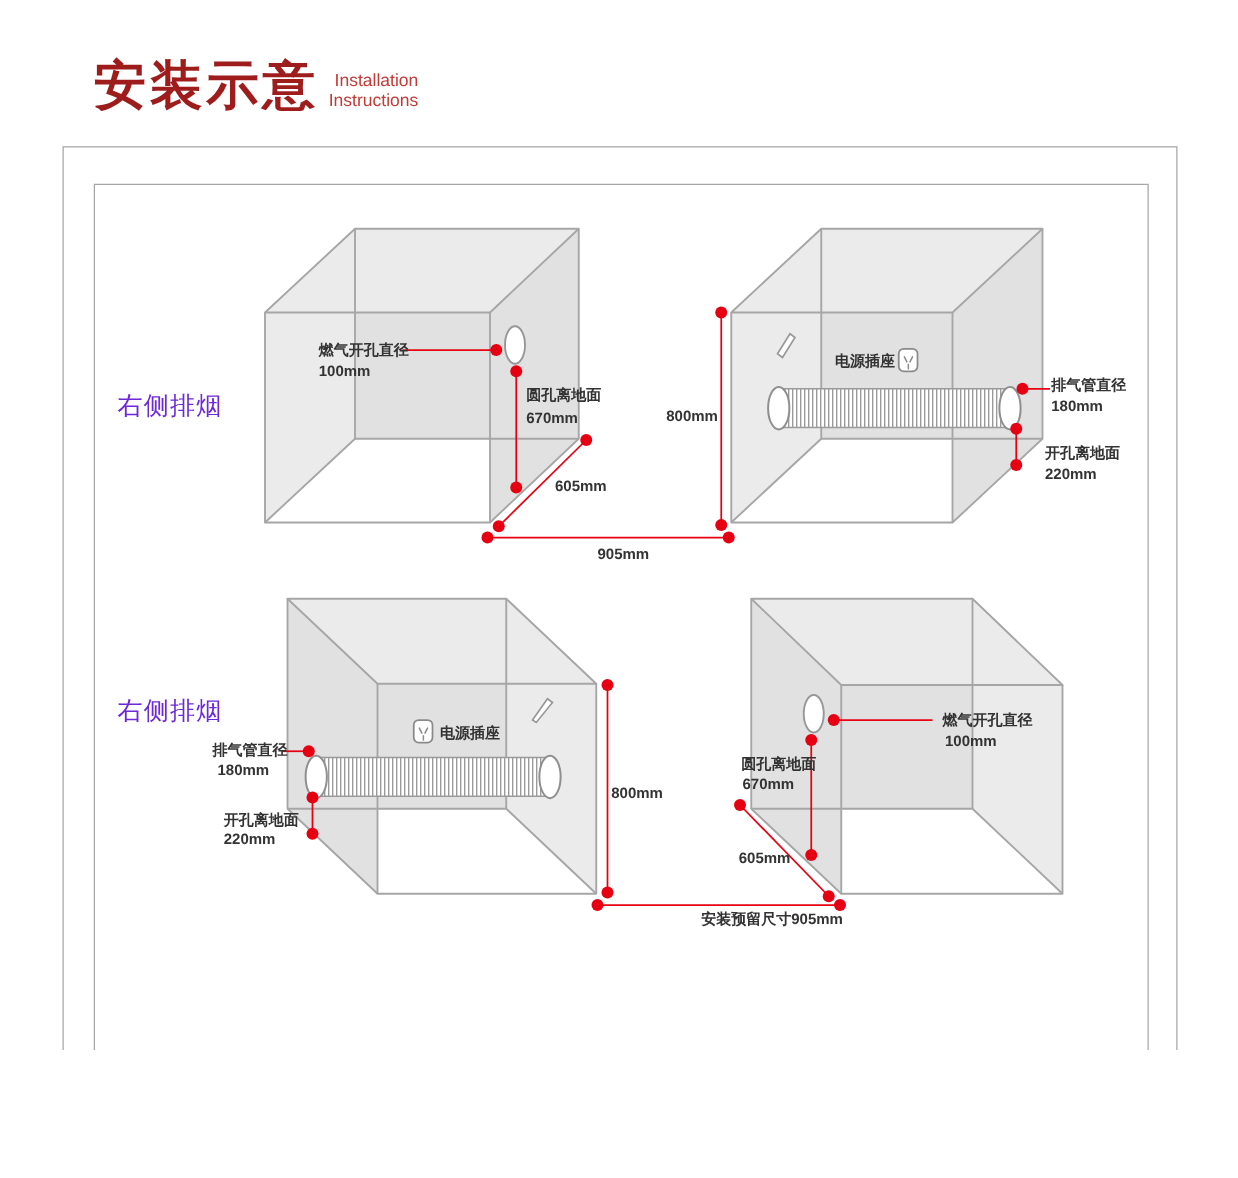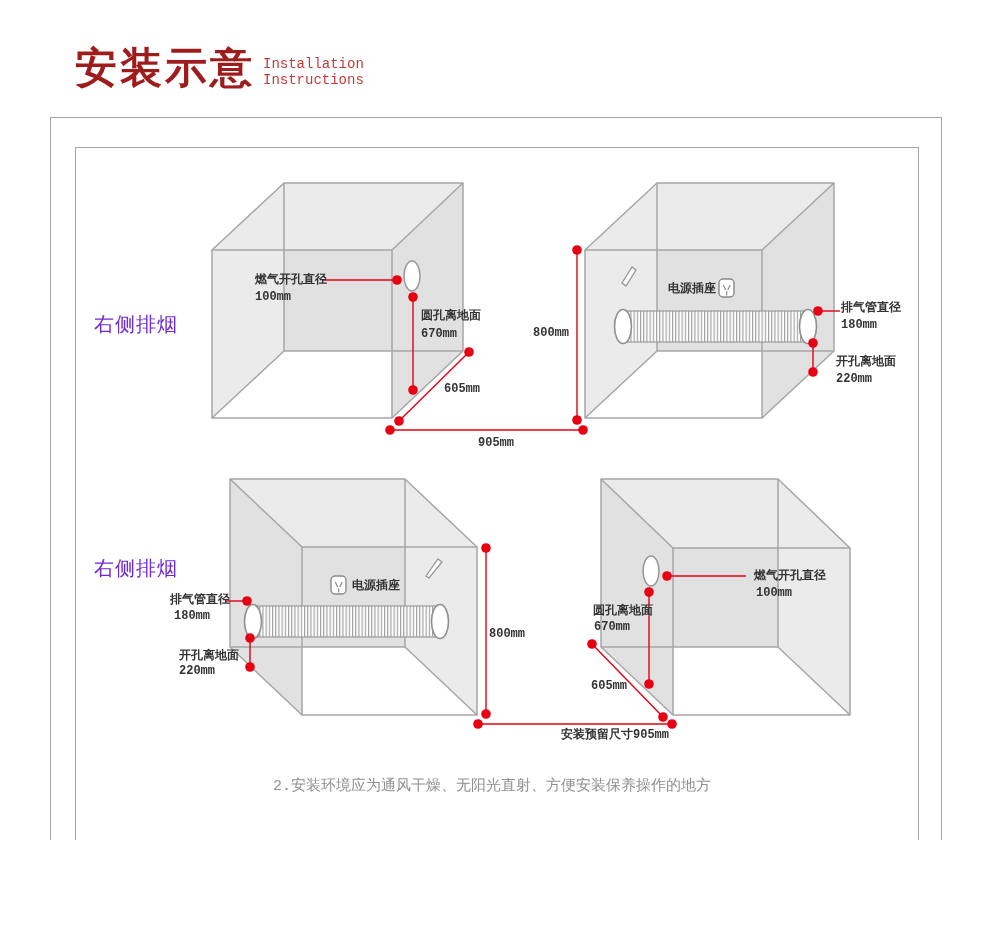--- a/index.html
+++ b/index.html
@@ -1,17 +1,17 @@
 <!DOCTYPE html>
 <html><head>
 <meta charset="utf-8">
 <style>
   html,body{margin:0;padding:0;background:#fff;}
   .canvas{position:relative;width:990px;height:840px;background:#fff;overflow:hidden;
-          font-family:Liberation Mono, monospace;}
+          font-family:Liberation Sans, sans-serif;}
   .title-cn{position:absolute;left:75px;top:40px;font-size:42px;font-weight:600;
             color:#9e1c1c;letter-spacing:3px;white-space:nowrap;}
   .title-en{position:absolute;left:263px;top:56px;font-size:14px;line-height:16px;
             color:#c43a36;white-space:nowrap;text-align:right;}
   .frame{position:absolute;border:1.5px solid #a6a6a6;box-sizing:border-box;}
   .frame-outer{left:50px;top:117px;width:892px;height:786px;}
   .frame-inner{left:75px;top:147px;width:844px;height:726px;}
   .diagram-svg{position:absolute;left:0;top:0;}
   .sec{position:absolute;font-size:20px;font-weight:500;color:#6d28d9;
        letter-spacing:1px;white-space:nowrap;}
@@ -200,16 +200,15 @@
   <div class="dim" style="left:489px;top:627px;">800mm</div>
 
   <div class="dim" style="left:754px;top:569px;">燃气开孔直径</div>
   <div class="dim" style="left:756px;top:586px;">100mm</div>
   <div class="dim" style="left:593px;top:604px;">圆孔离地面</div>
   <div class="dim" style="left:594px;top:620px;">670mm</div>
   <div class="dim" style="left:591px;top:679px;">605mm</div>
   <div class="dim" style="left:541px;top:728px;margin-left:20px;">安装预留尺寸905mm</div>
 
   <div class="notes">
-    <div>2.安装环境应为通风干燥、无阳光直射、方便安装保养操作的地方</div>
   </div>
 
 </div>
 
 </body></html>

